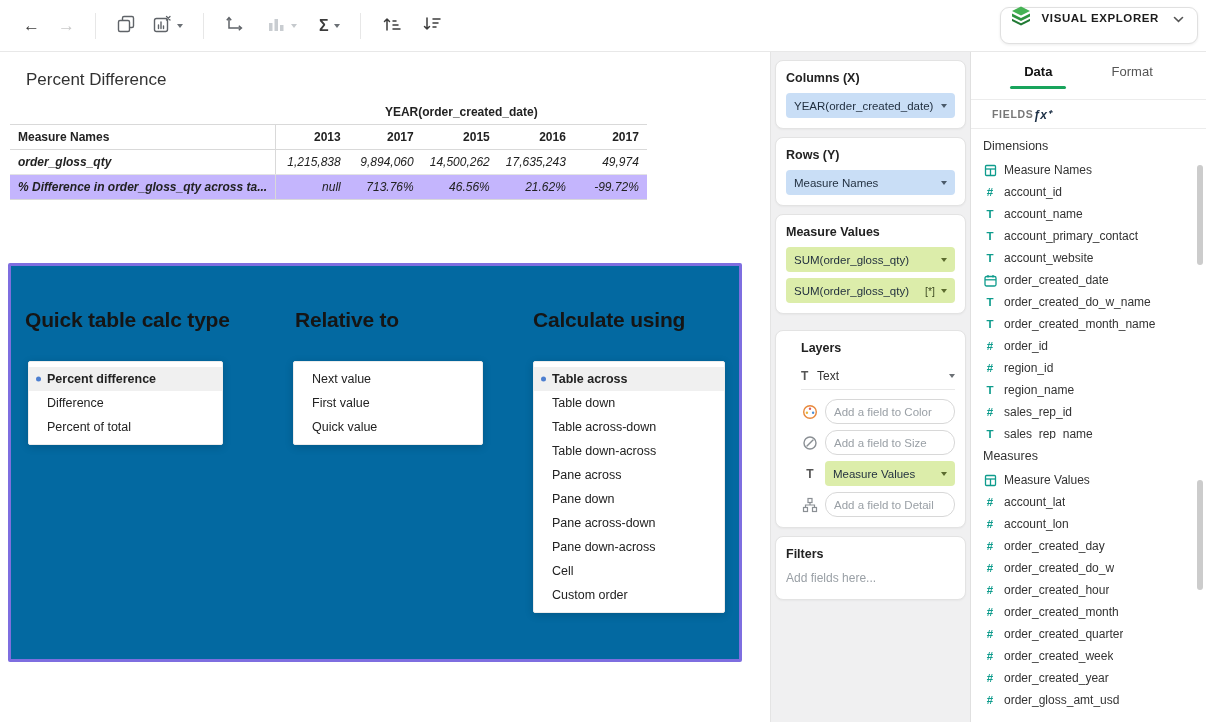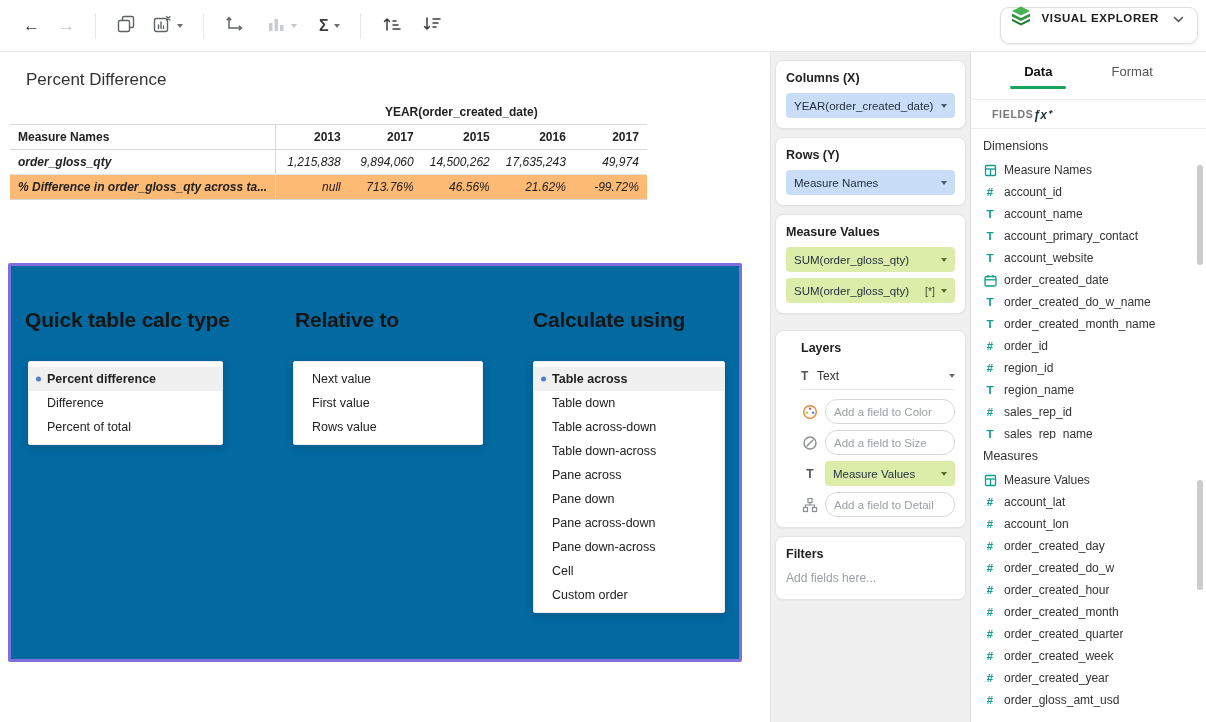--- a/index.html
+++ b/index.html
@@ -27,21 +27,21 @@
   #canvas { position:absolute; top:52px; left:0; width:770px; bottom:0; background:#fff; }
   #viz-title { position:absolute; left:26px; top:18px; font-size:17px; font-weight:500; color:#323232; }
 
   #viz-table { position:absolute; left:10px; top:48px; border-collapse:collapse; font-size:12px; color:#222; table-layout:fixed; }
   #viz-table td, #viz-table th { padding:5px 8px; white-space:nowrap; overflow:hidden; text-overflow:ellipsis; }
   tr.span-row td { border:none; font-weight:bold; text-align:center; padding:4px 0 7px; }
   tr.head-row th { border-top:1px solid #d9d9d9; border-bottom:1px solid #d9d9d9; font-weight:bold; text-align:right; }
   tr.head-row th.c-label { text-align:left; border-right:1px solid #d9d9d9; }
   tr.data-row td { border-bottom:1px solid #e3e3e3; text-align:right;font-style:italic; }
   tr.data-row td.c-label { text-align:left; font-weight:bold; border-right:1px solid #d9d9d9; }
-  tr.data-row.shaded td { background:#fdba74; border-bottom:1px solid #d9d9d9; }
+  tr.data-row.shaded td { background:#c4b5fd; border-bottom:1px solid #d9d9d9; }
   tr.data-row td.c-label { font-weight:bold; }
 
   
   #calc-panel { position:absolute; left:8px; top:211px; width:734px; height:399px;
                 border:3px solid #7e6ee0; border-radius:2px; background:#0369a1; }
   .calc-heading { position:absolute; top:42px; font-size:21px; font-weight:700; color:#151515; letter-spacing:-0.2px; }
   #calc-h0 { left:14px; } #calc-h1 { left:284px; } #calc-h2 { left:522px; }
   .opt-card { position:absolute; top:95px; background:#fff; border:1px solid #ececec; border-radius:2px;
               box-shadow:0 2px 8px rgba(0,0,0,0.16); padding:5px 0; }
   #calc-c0 { left:17px;  width:195px; }
@@ -267,21 +267,21 @@
     </div>
 
     <div class="opt-card" id="calc-c1">
       <div class="opt">
         <span>Next value</span>
       </div>
       <div class="opt">
         <span>First value</span>
       </div>
       <div class="opt">
-        <span>Rows value</span>
+        <span>Quick value</span>
       </div>
     </div>
 
     <div class="opt-card" id="calc-c2">
       <div class="opt selected">
         <span class="dot"></span>
         <span>Table across</span>
       </div>
       <div class="opt">
         <span>Table down</span>

